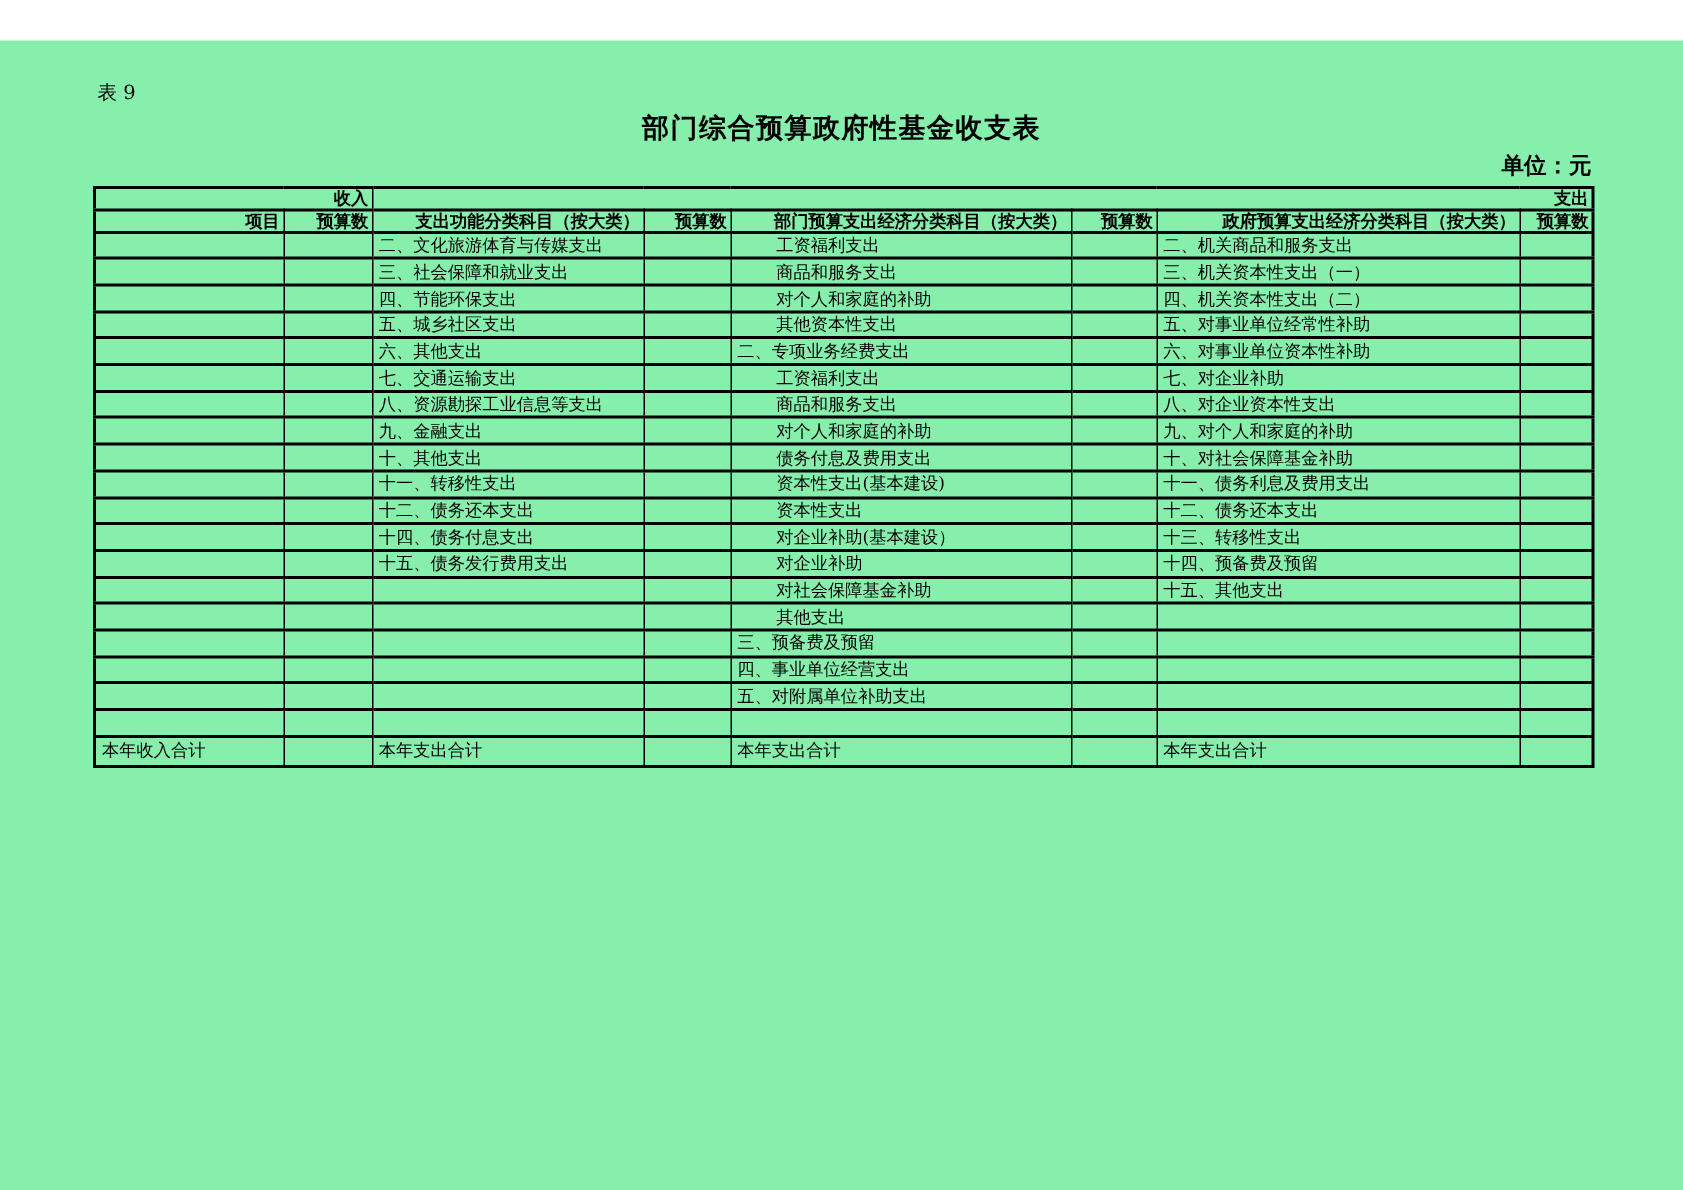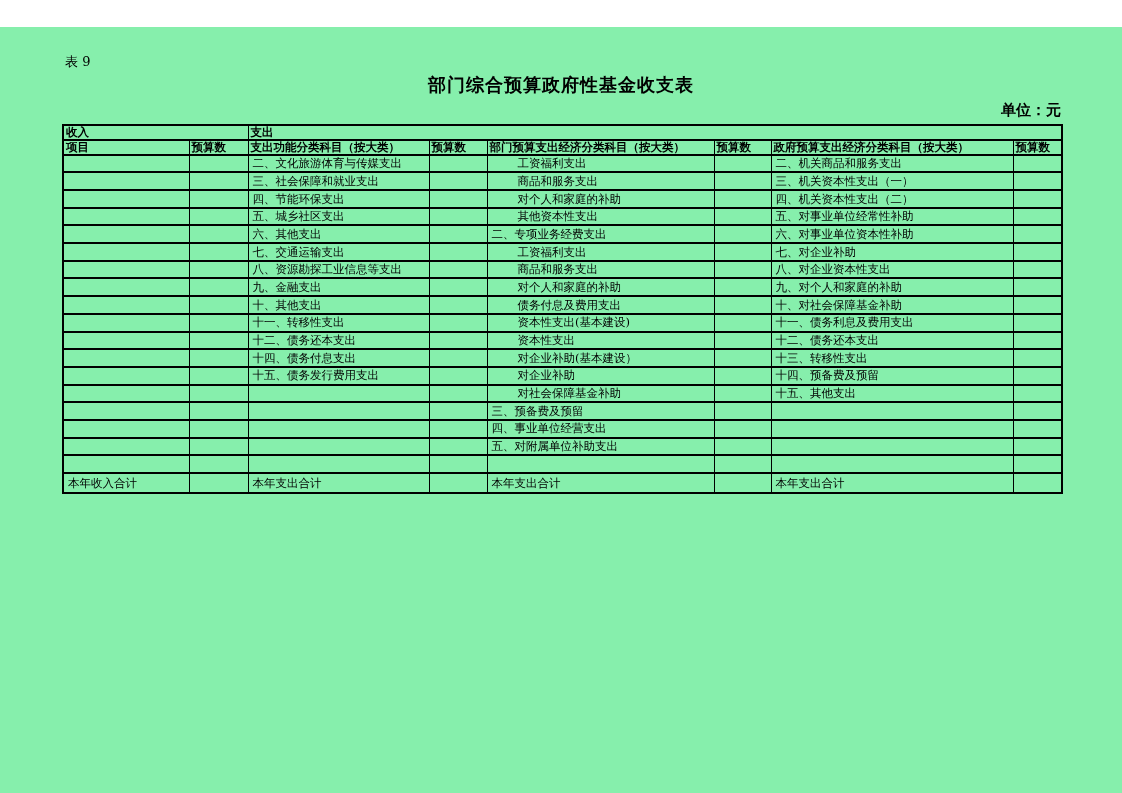--- a/index.html
+++ b/index.html
@@ -62,21 +62,21 @@
     border-bottom: 2px solid #000;
     padding: 0 4px;
     font-size: 11.5px;
     line-height: 1.1;
     overflow: hidden;
     white-space: nowrap;
     vertical-align: middle;
   }
   .budget-table thead th {
     font-weight: bold;
-    text-align: left;
+    text-align: right;
     padding: 0 2px;
   }
   .budget-table thead tr.group-row { height: 15px; }
   .budget-table thead tr.cols-row  { height: 14px; padding-left: 47px; }
   .budget-table tbody tr { height: 17.7px; }
   .budget-table tfoot tr { height: 20px; }
   .budget-table td.c-item { text-align: left; }
   .budget-table td.c-item.indent { padding-left: 30px; }
   .budget-table td.c-budget { text-align: right; }
   .budget-table tfoot td { font-weight: normal; text-align: left; }
@@ -259,20 +259,30 @@
           <td class="c-item indent">对社会保障基金补助</td>
           <td class="c-budget"></td>
           <td class="c-item">十五、其他支出</td>
           <td class="c-budget"></td>
         </tr>
         <tr>
           <td class="c-item"></td>
           <td class="c-budget"></td>
           <td class="c-item"></td>
           <td class="c-budget"></td>
+          <td class="c-item indent">其他支出</td>
+          <td class="c-budget"></td>
+          <td class="c-item"></td>
+          <td class="c-budget"></td>
+        </tr>
+        <tr>
+          <td class="c-item"></td>
+          <td class="c-budget"></td>
+          <td class="c-item"></td>
+          <td class="c-budget"></td>
           <td class="c-item">三、预备费及预留</td>
           <td class="c-budget"></td>
           <td class="c-item"></td>
           <td class="c-budget"></td>
         </tr>
         <tr>
           <td class="c-item"></td>
           <td class="c-budget"></td>
           <td class="c-item"></td>
           <td class="c-budget"></td>

